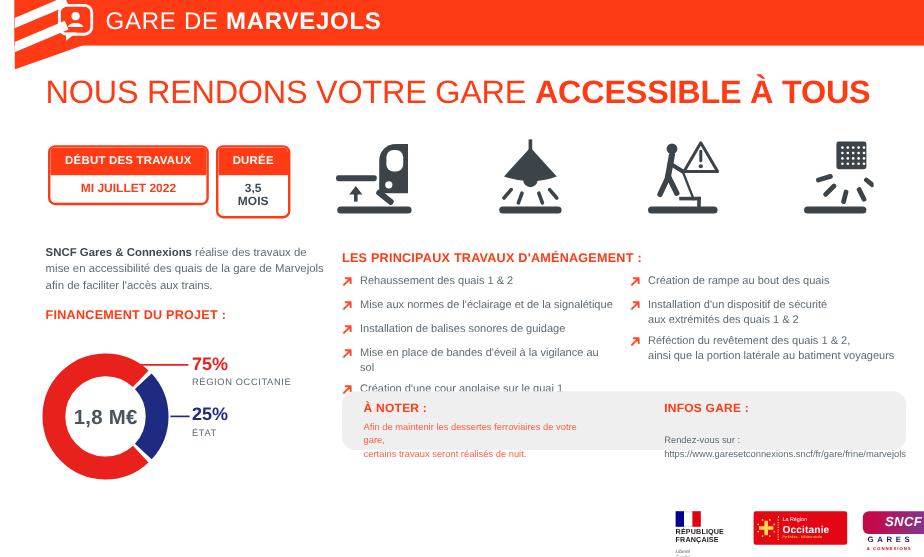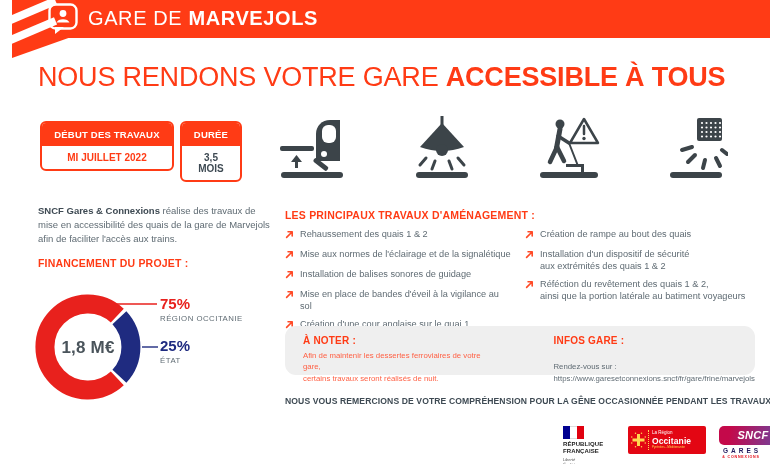--- a/index.html
+++ b/index.html
@@ -289,21 +289,20 @@
     </div>
     <div class="note-col c2">
       <div class="note-head">INFOS GARE :</div>
       <div class="note-body">
         <span>Rendez-vous sur :</span>
         <span class="note-url">https://www.garesetconnexions.sncf/fr/gare/frine/marvejols</span>
       </div>
     </div>
   </div>
 
-  <div class="thanks">NOUS VOUS REMERCIONS DE VOTRE COMPRÉHENSION POUR LA GÊNE OCCASIONNÉE PENDANT LES TRAVAUX</div>
 
   <div class="footer">
     <div class="rf">
       <div class="rf-flag">
           <i class="rf-b"></i>
           <i class="rf-w"></i>
           <i class="rf-r"></i>
         </div>
       <div class="rf-name"><span>RÉPUBLIQUE</span><br><span>FRANÇAISE</span></div>
       <div class="rf-motto">

